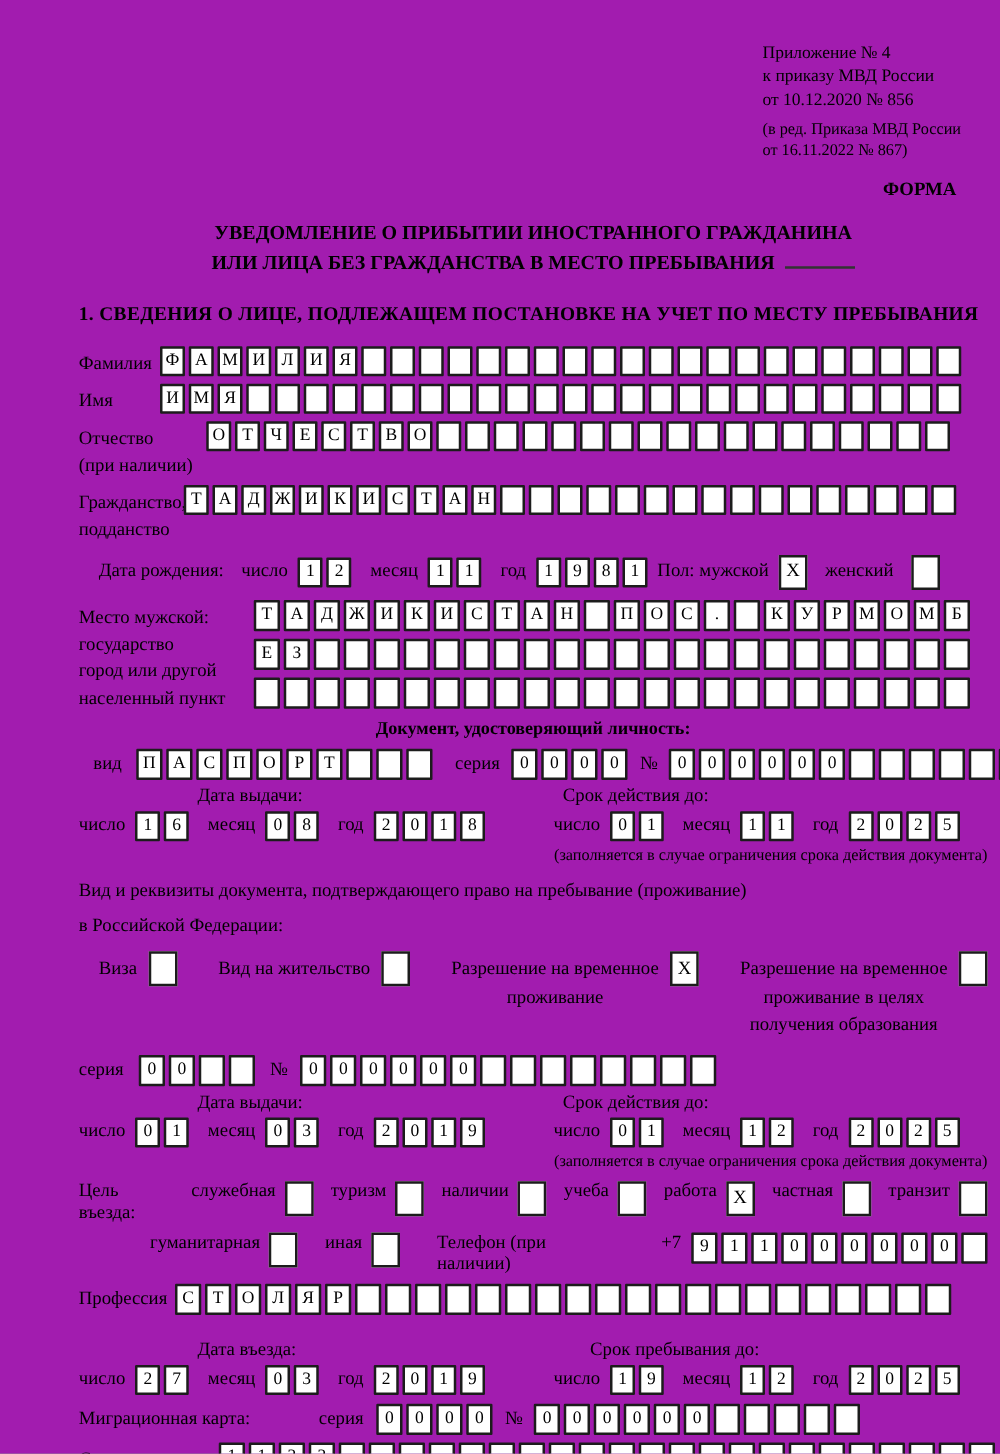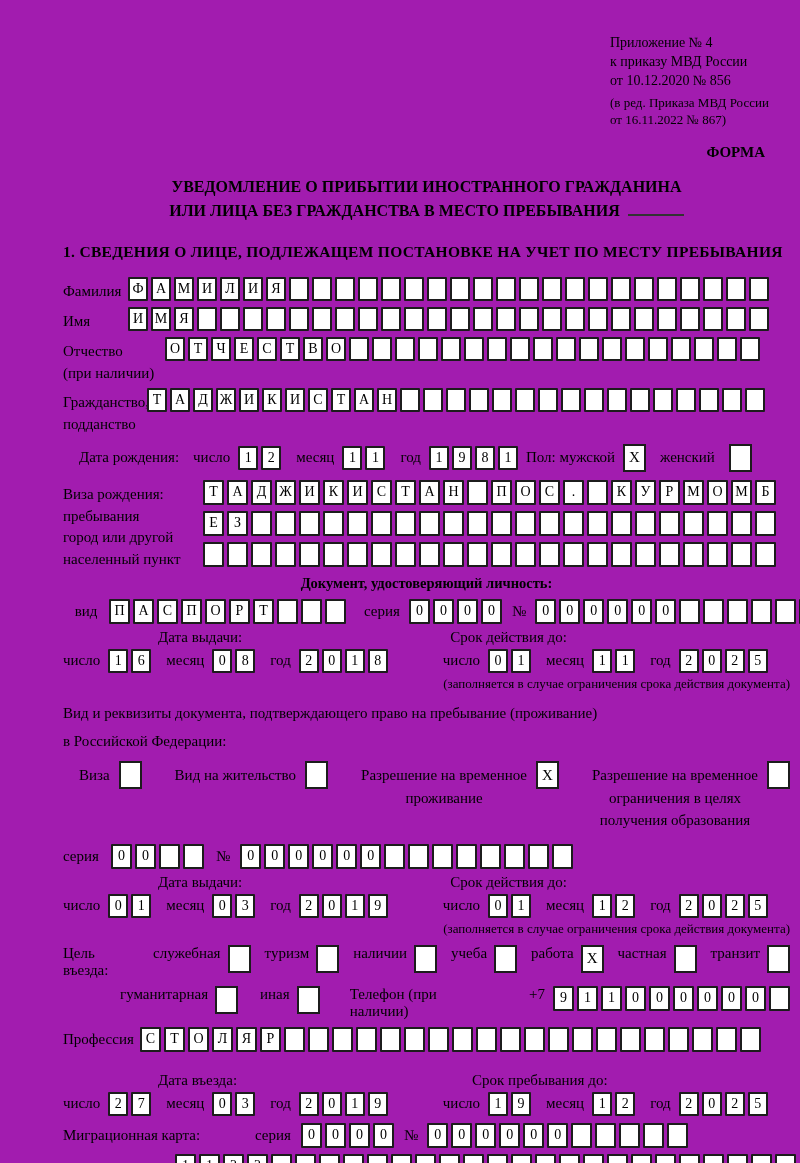--- a/index.html
+++ b/index.html
@@ -234,22 +234,22 @@
         <span class="cell">1</span>
       </span>
     <span class="flabel ml8" style="padding-top:0;">Пол: мужской</span>
     <span class="cbox ml8">X</span>
     <span class="flabel ml14" style="padding-top:0;">женский</span>
     <span class="cbox ml14"></span>
   </div>
 
   <div class="frow" style="margin-top:8px;">
     <div class="flabel lw140">
-      <div>Виза рождения:</div>
-      <div>пребывания</div>
+      <div>Место мужской:</div>
+      <div>государство</div>
       <div>город или другой</div>
       <div>населенный пункт</div>
     </div>
     <div class="colrows w24">
       <div class="cellrow w24">
           <span class="cell">Т</span>
           <span class="cell">А</span>
           <span class="cell">Д</span>
           <span class="cell">Ж</span>
           <span class="cell">И</span>
@@ -416,21 +416,21 @@
     <span class="opt">
       <span class="lines pt3">
         <div>Разрешение на временное</div>
         <div>проживание</div>
       </span>
       <span class="cbox">X</span>
     </span>
     <span class="opt">
       <span class="lines pt3">
         <div>Разрешение на временное</div>
-        <div>ограничения в целях</div>
+        <div>проживание в целях</div>
         <div>получения образования</div>
       </span>
       <span class="cbox"></span>
     </span>
   </div>
   <div class="frow" style="align-items:center;">
     <span class="flabel" style="padding-top:0;margin-right:12px;">серия</span>
     <span class="cellrow w24">
         <span class="cell">0</span>
         <span class="cell">0</span>

